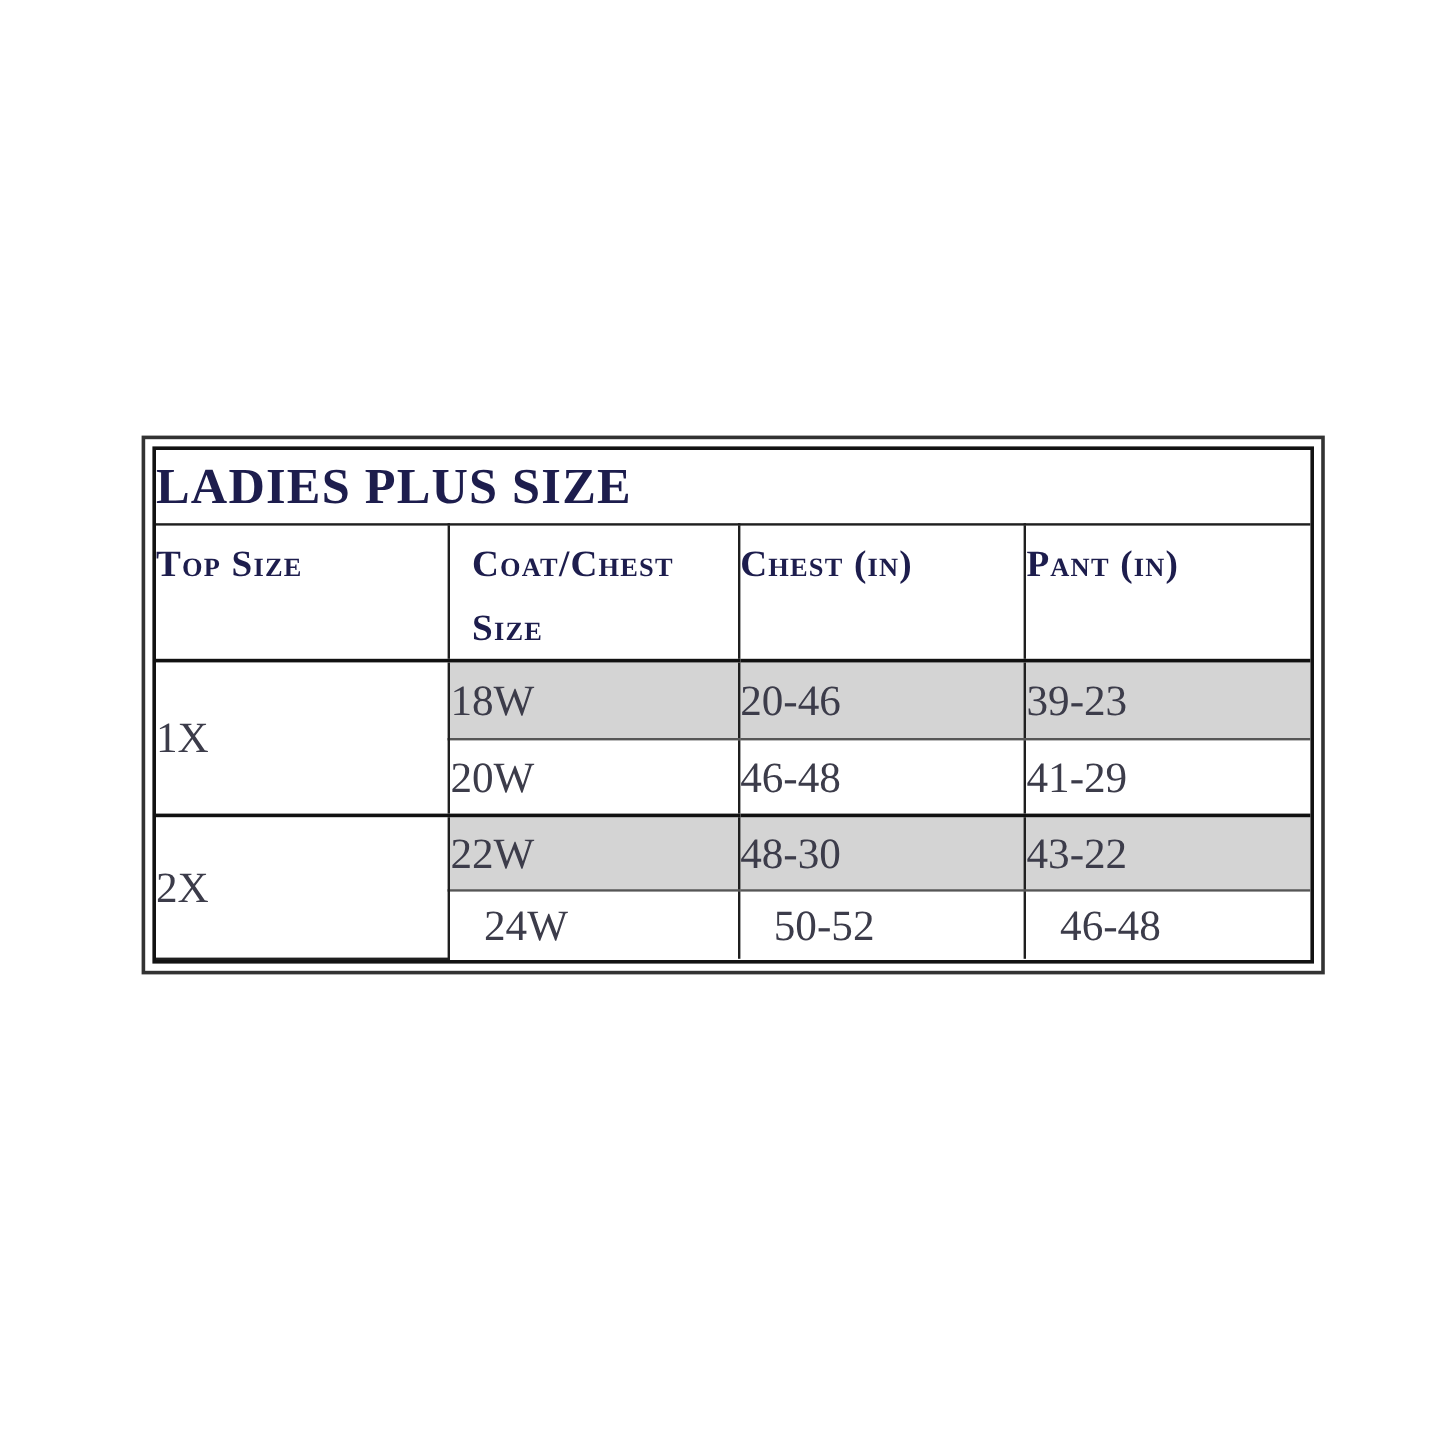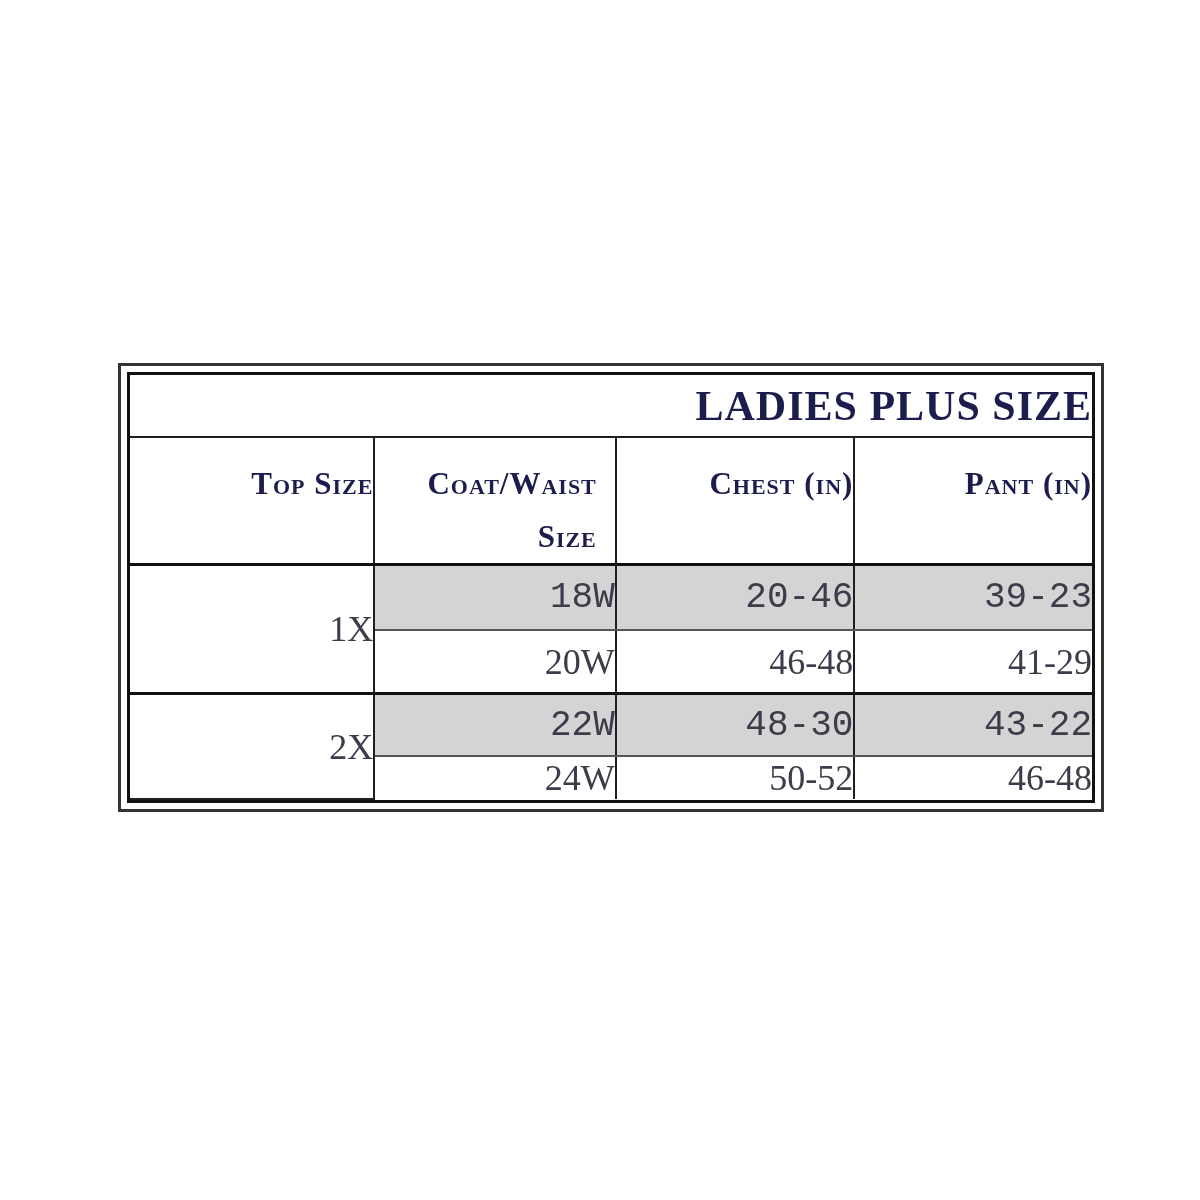--- a/index.html
+++ b/index.html
@@ -35,40 +35,40 @@
   table.size-chart {
     width: 100%;
     height: 100%;
     border-collapse: collapse;
     table-layout: fixed;
   }
   .size-chart td, .size-chart th {
     box-sizing: border-box;
     border: 2px solid #1f1f1f;
     border-top-width: 0;
-    text-align: right;
+    text-align: left;
     padding: 0;
     overflow: hidden;
   }
   
   .size-chart tr td:first-child, .size-chart tr th:first-child { border-left: 0; }
   .size-chart tr td:last-child, .size-chart tr th:last-child { border-right: 0; }
   .size-chart tr.row-last td { border-bottom: 0; padding-left: 28px; }
 
   .title-row td {
     height: 62px;
     font-size: 42px;
     font-weight: bold;
     letter-spacing: 1px;
     color: #1d1d4d;
   }
   .header-row th {
     height: 105px;
     vertical-align: top;
-    padding-top: 20px;
+    padding-top: 6px;
     font-variant: small-caps;
     font-weight: bold;
     font-size: 31px;
     line-height: 1.7;
     letter-spacing: 1px;
     color: #1d1d4d;
     border-bottom-width: 3px;
     border-bottom-color: #111111;
   }
   .header-row th.coat-col { padding-left: 18px; padding-right: 18px; }
@@ -78,21 +78,20 @@
     color: #3c3c4a;
   }
   .topsize-cell {
     font-size: 36px;
     color: #3c3c4a;
     background: #ffffff;
   }
   tr.shaded td.body-cell {
     background: #d4d4d4;
     border-bottom-color: #565656;
-    font-family: Liberation Mono, monospace;
   }
   tr.group-start td {
     border-top: 3px solid #111111;
   }
   tr.r1 td { height: 65px; }
   tr.r2 td { height: 64px; }
   tr.r3 td { height: 62px; }
 </style>
 </head>
 <body>
@@ -106,21 +105,21 @@
           <col style="width:25.1%">
           <col style="width:24.8%">
           <col style="width:24.7%">
         </colgroup>
         <tbody>
           <tr class="title-row">
             <td colspan="4">LADIES PLUS SIZE</td>
           </tr>
           <tr class="header-row">
             <th>Top Size</th>
-            <th class="coat-col">Coat/Waist Size</th>
+            <th class="coat-col">Coat/Chest Size</th>
             <th>Chest (in)</th>
             <th>Pant (in)</th>
           </tr>
           <tr class="r1 shaded">
             <td class="topsize-cell" rowspan="2">1X</td>
             <td class="body-cell">18W</td>
             <td class="body-cell">20-46</td>
             <td class="body-cell">39-23</td>
           </tr>
           <tr class="r2">

